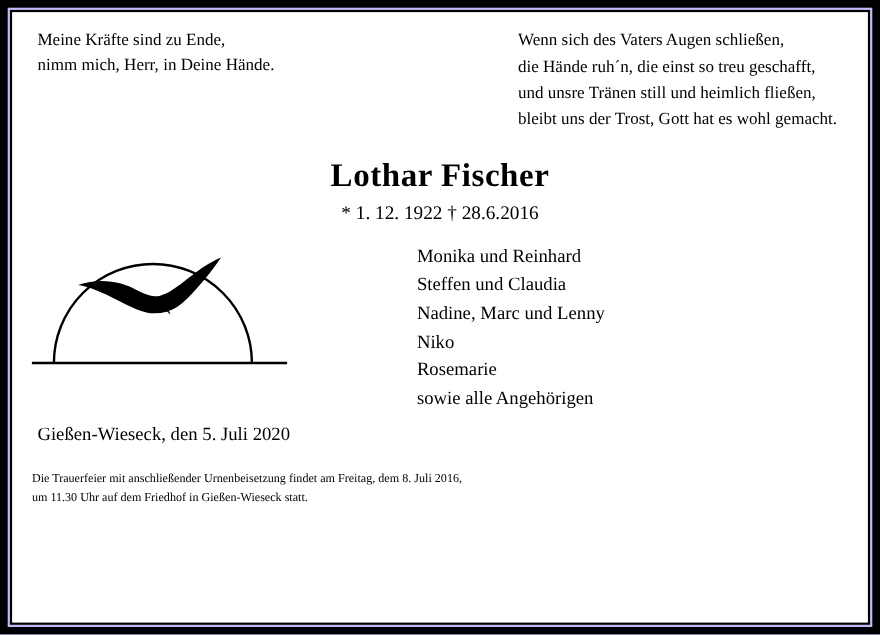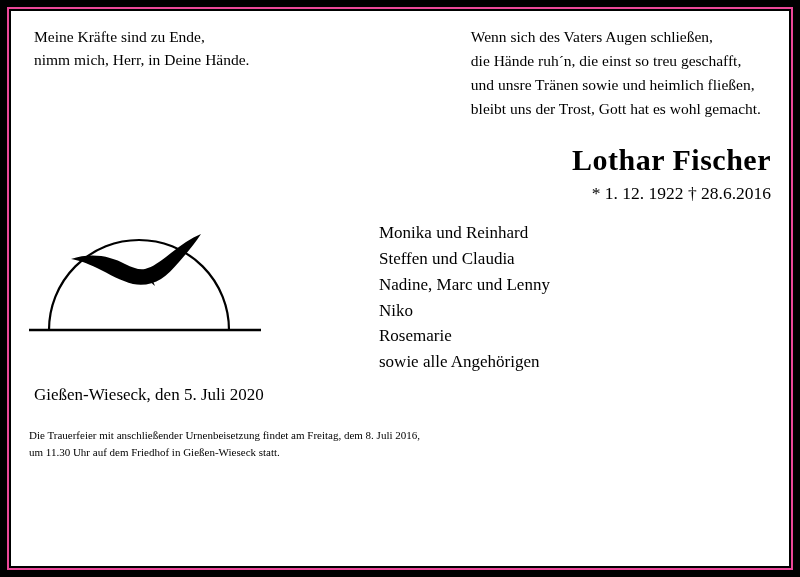--- a/index.html
+++ b/index.html
@@ -8,21 +8,21 @@
     background: #ffffff;
   }
   body {
     font-family: "Liberation Serif", serif;
     color: #000000;
   }
   .page {
     width: 800px;
     height: 577px;
     box-sizing: border-box;
-    background: #ec4899;
+    background: #c4b5fd;
     position: relative;
     overflow: hidden;
     padding-left: 44px;
   }
   .border-outer {
     position: absolute;
     left: 0;
     top: 0;
     width: 800px;
     height: 577px;
@@ -76,21 +76,21 @@
   
   .intro {
     margin-top: 22px;
     padding-left: 5px;
     font-size: 17px;
     line-height: 1.45;
   }
 
   
   .name-block {
-    text-align: right;
+    text-align: center;
     margin-top: 14px;
   }
   .deceased-name {
     font-size: 30px;
     font-weight: bold;
     letter-spacing: 0.5px;
   }
   .life-dates {
     font-size: 17.5px;
     margin-top: 6px;
@@ -141,21 +141,21 @@
   <div class="content">
 
     <div class="verses">
       <div class="verse-left">
         <div class="verse-line">Meine Kräfte sind zu Ende,</div>
         <div class="verse-line">nimm mich, Herr, in Deine Hände.</div>
       </div>
       <div class="verse-right">
         <div class="verse-line">Wenn sich des Vaters Augen schließen,</div>
         <div class="verse-line">die Hände ruh´n, die einst so treu geschafft,</div>
-        <div class="verse-line">und unsre Tränen sowie und heimlich fließen,</div>
+        <div class="verse-line">und unsre Tränen still und heimlich fließen,</div>
         <div class="verse-line">bleibt uns der Trost, Gott hat es wohl gemacht.</div>
       </div>
     </div>
 
     <div class="intro">
     </div>
 
     <div class="name-block">
       <div class="deceased-name">Lothar Fischer</div>
       <div class="life-dates">* 1. 12. 1922   † 28.6.2016</div>

